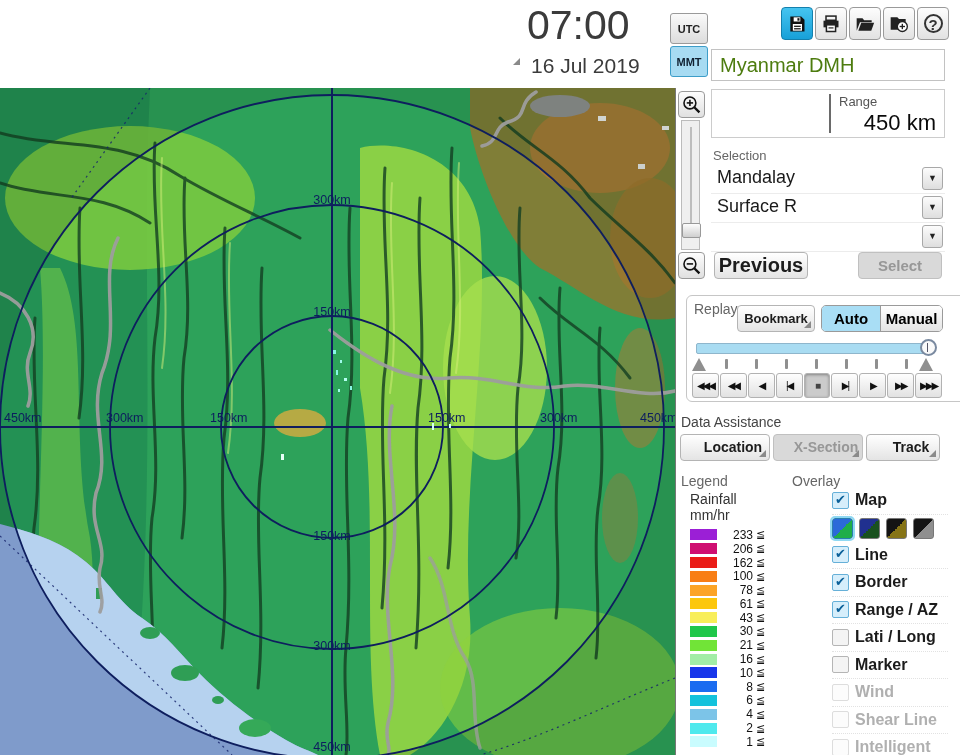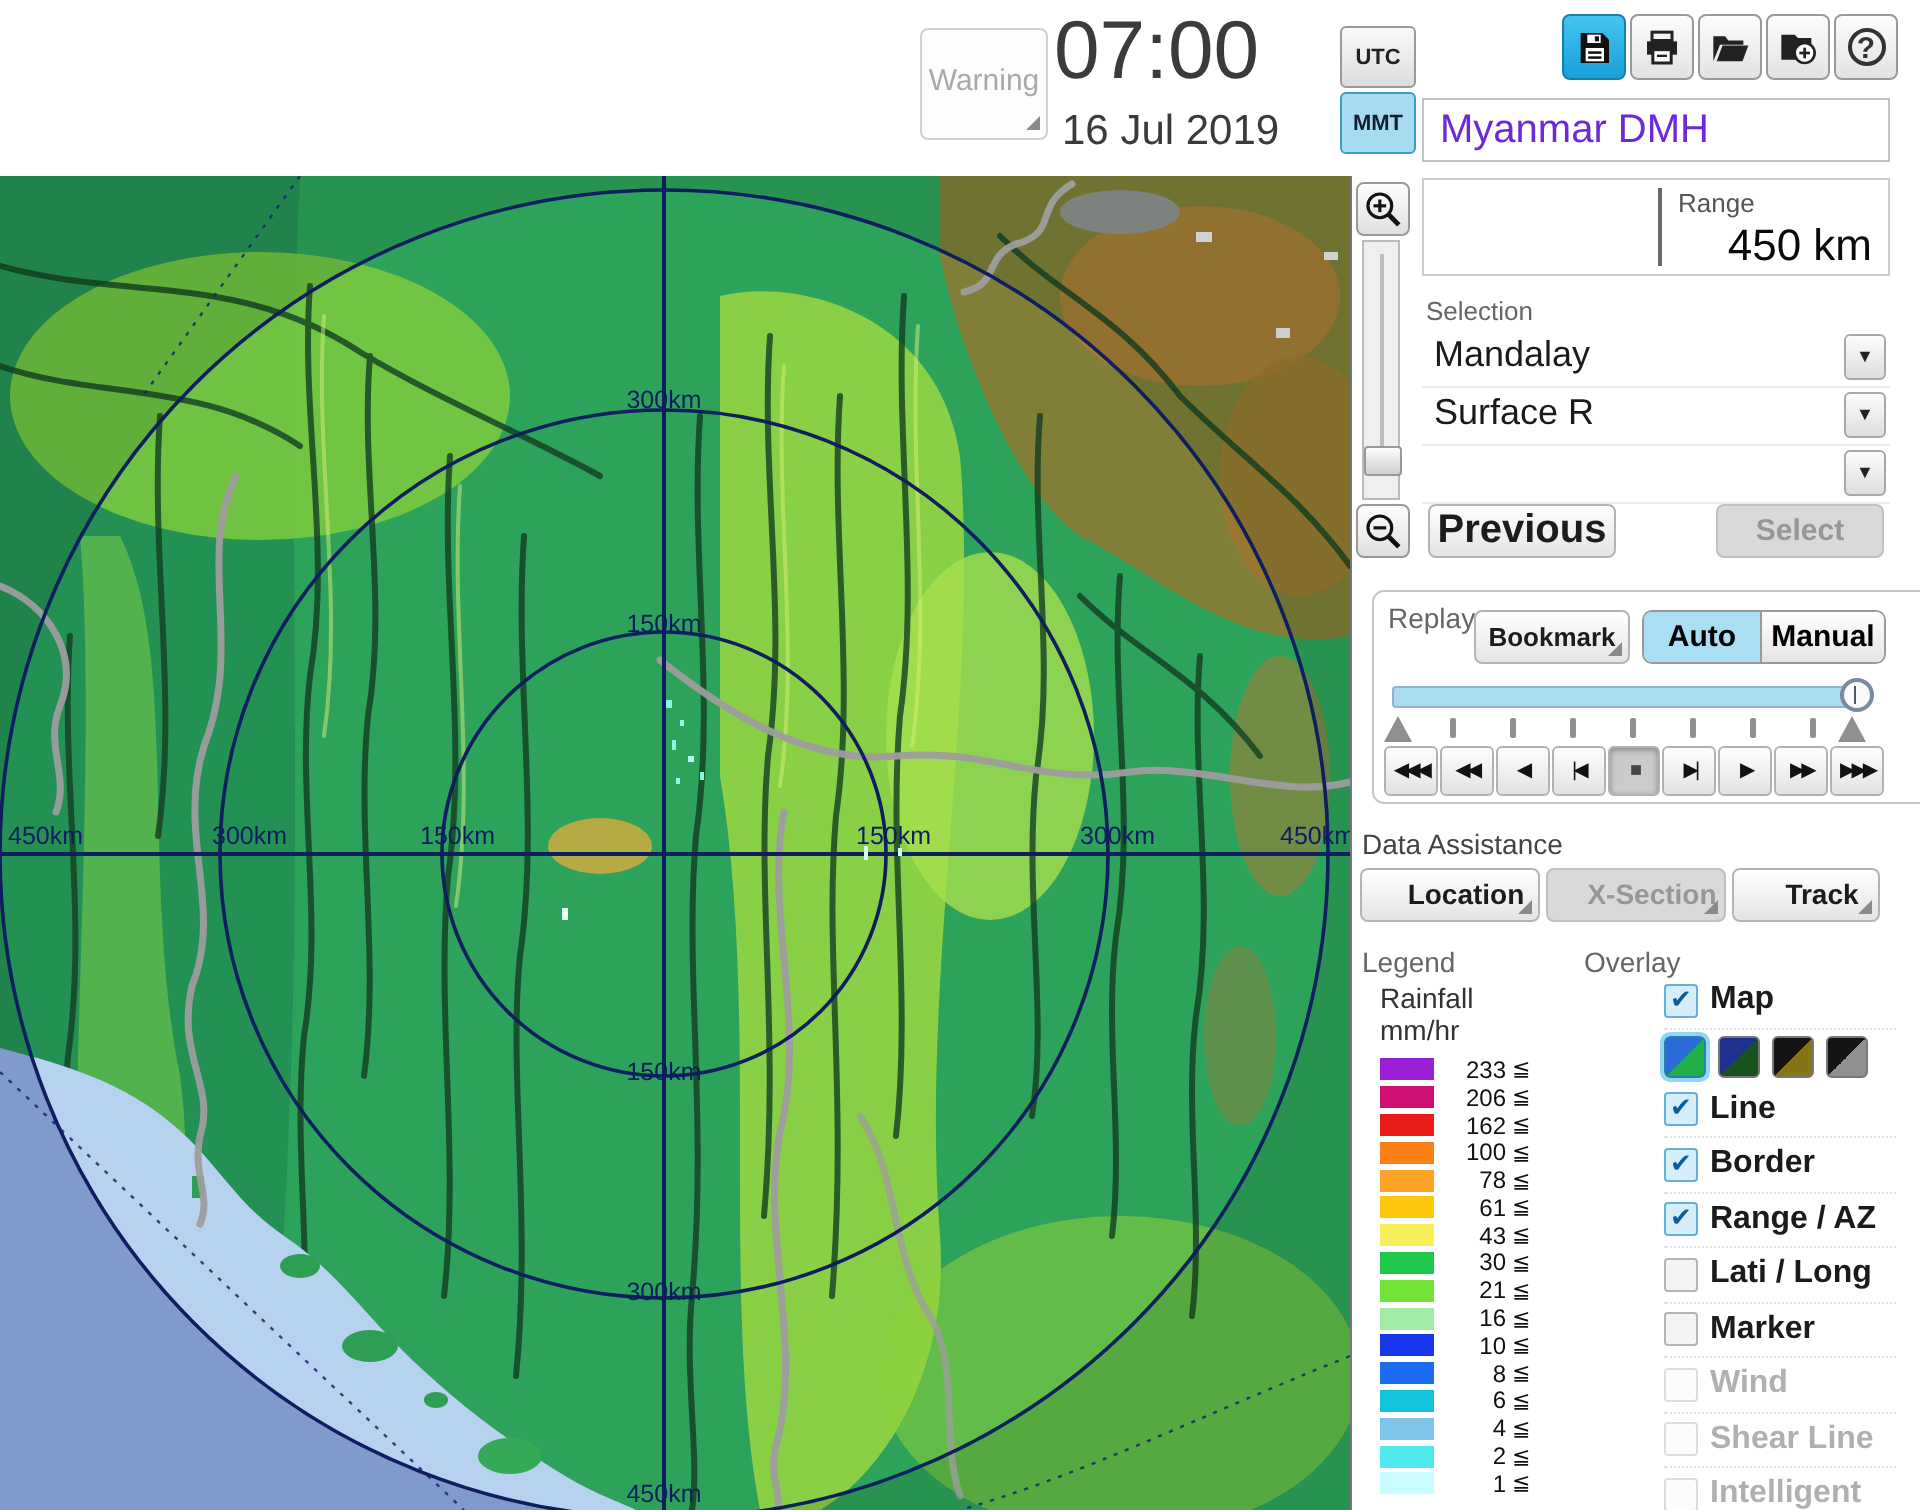--- a/index.html
+++ b/index.html
@@ -35,21 +35,21 @@
   #zoomctl{position:absolute;left:678px;top:91px;width:27px;height:190px;}
   .zoom-btn{position:absolute;left:0;width:27px;height:27px;border:1px solid #9a9a9a;border-radius:4px;
     background:linear-gradient(#fdfdfd,#e0e0e0);display:flex;align-items:center;justify-content:center;box-sizing:border-box;}
   #zoom-track{position:absolute;left:3px;top:29px;width:19px;height:130px;background:#efefef;border:1px solid #bbb;box-sizing:border-box;}
   #zoom-groove{position:absolute;left:8px;top:6px;width:2px;height:100px;background:#bdbdbd;}
   #zoom-thumb{position:absolute;left:0px;top:102px;width:17px;height:13px;background:linear-gradient(#fdfdfd,#cfcfcf);
     border:1px solid #999;border-radius:2px;}
   
   .panel-label{position:absolute;font-size:13px;color:#666;}
   #station-box{position:absolute;left:711px;top:49px;width:234px;height:32px;border:1px solid #c2c2c2;
-    font-size:20px;color:#6d28d9;line-height:31px;padding-left:8px;box-sizing:border-box;}
+    font-size:20px;color:#4d7c0f;line-height:31px;padding-left:8px;box-sizing:border-box;}
   #range-box{position:absolute;left:711px;top:89px;width:234px;height:49px;border:1px solid #ccc;box-sizing:border-box;}
   #range-div{position:absolute;left:117px;top:4px;bottom:4px;width:2px;background:#6a6a6a;}
   #range-label{position:absolute;left:127px;top:4px;font-size:13px;color:#555;}
   #range-value{position:absolute;right:8px;top:20px;font-size:22px;color:#0a0a0a;}
   .combo{position:absolute;left:711px;width:234px;height:28px;background:#fff;border-bottom:1px solid #ececec;}
   .combo .val{position:absolute;left:6px;top:2px;font-size:18px;color:#1a1a1a;}
   .combo .arrow{position:absolute;right:2px;top:2px;width:21px;height:23px;border:1px solid #a8a8a8;border-radius:3px;
     background:linear-gradient(#fcfcfc,#dedede);font-size:9px;text-align:center;line-height:21px;color:#222;box-sizing:border-box;}
   .btn{background:linear-gradient(#ffffff,#e4e4e4);border:1px solid #b4b4b4;border-radius:4px;color:#1c1c1c;
     font-weight:bold;text-align:center;box-sizing:border-box;position:absolute;}
@@ -99,21 +99,20 @@
   #map-styles{display:flex;align-items:center;height:27px;gap:6px;border-top:1px dotted #e2e2e2;}
   .mstyle{width:21px;height:21px;border:1px solid #777;border-radius:3px;box-sizing:border-box;
     background:linear-gradient(135deg,var(--c1) 50%,var(--c2) 50%);}
   .mstyle.selected{outline:2px solid #8fd8f2;border-color:#2a7fae;}
   svg{display:block;}
 </style>
 </head>
 <body>
 
 <div id="topbar">
-  <div id="warning-btn" class="abs">Warning</div>
   <div class="corner-tri" style="left:513px;top:58px"></div>
   <div id="clock-time">07:00</div>
   <div id="clock-date">16 Jul 2019</div>
   <div id="tz-utc" class="tz-btn">UTC</div>
   <div id="tz-mmt" class="tz-btn">MMT</div>
 
   <div class="tool-btn active" style="left:781px">
     <svg width="20" height="20" viewBox="0 0 24 24">
       <path fill="#111" d="M4,3 H17 L21,7 V21 H4 Z"></path>
       <rect x="8" y="4" width="8" height="5" fill="#fff"></rect>

